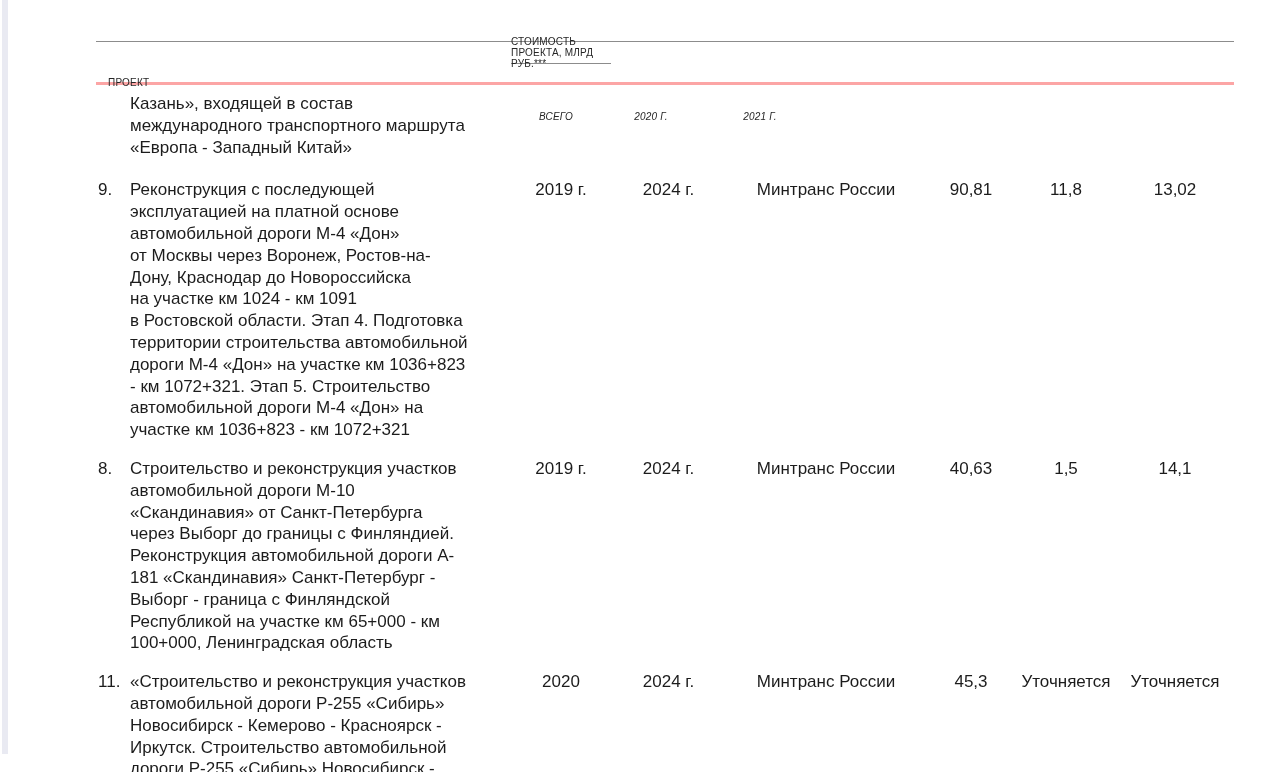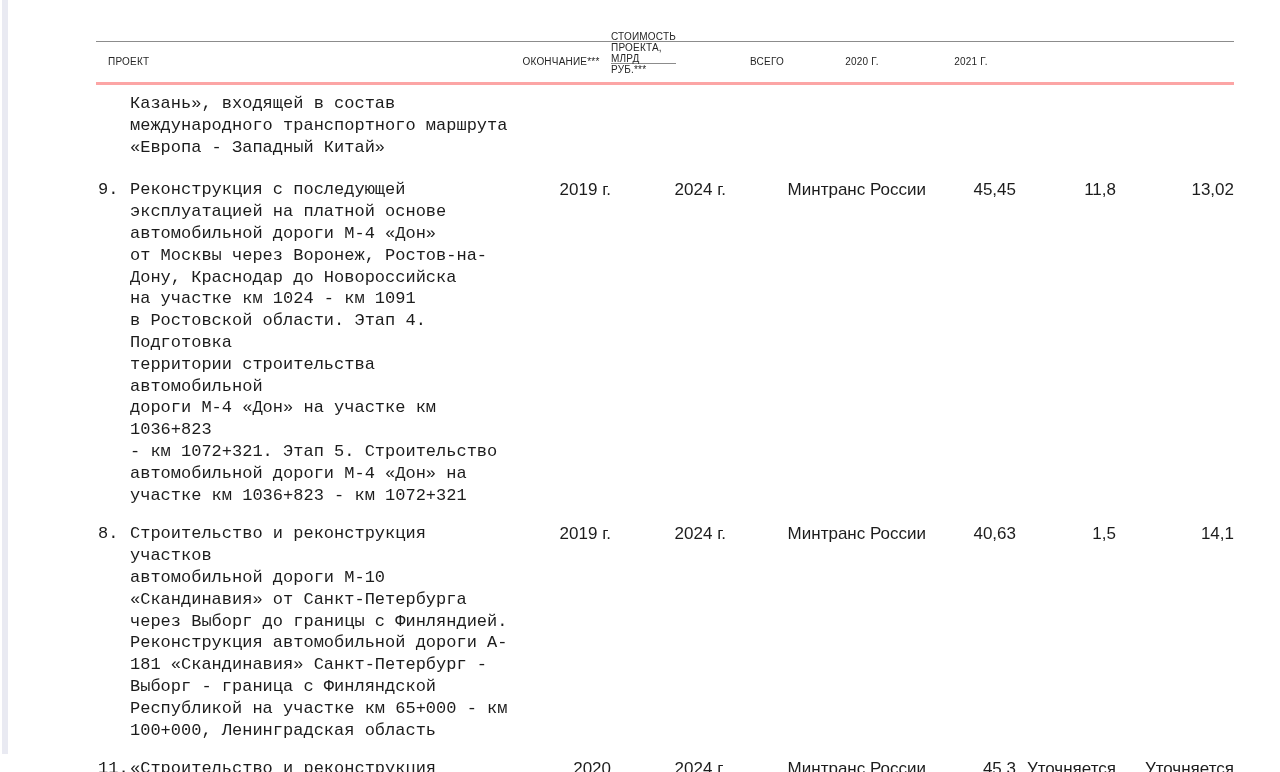--- a/index.html
+++ b/index.html
@@ -28,59 +28,58 @@
     grid-template-columns: 415px 100px 115px 200px 308px;
     font-size: 10px;
     letter-spacing: 0.2px;
     color: #262626;
   }
   .th {
     display: flex; align-items: center; justify-content: center;
     text-align: center; line-height: 14.5px;
   }
   .th-project { justify-content: flex-start; padding-left: 12px; }
-  .cost-group { display: flex; flex-direction: row; gap: 46px; }
+  .cost-group { display: flex; flex-direction: column; gap: 46px; }
   .cost-group-label {
     height: 22px; border-bottom: 1px solid #8c8c8c;
     display: flex; align-items: center; justify-content: center;
   }
   .cost-sub {
     flex: 1;
-    display: grid; grid-template-columns: 90px 100px 118px;
+    display: grid; grid-template-columns: 90px 100px 118px; font-style: italic;
   }
   .cost-sub .th { align-items: center; }
   
   .tbody { padding-top: 8px; }
   .trow {
     display: grid;
     grid-template-columns: 415px 100px 115px 200px 90px 100px 118px;
     align-items: start;
     margin-bottom: 17px;
     font-size: 17px;
     line-height: 21.8px;
   }
   .trow--partial { margin-bottom: 21px; }
-  .cell { text-align: right; }
+  .cell { text-align: center; }
   .project-cell {
-    text-align: left; position: relative; padding-left: 34px; width: 415px; font-family: Liberation Mono, monospace;
+    text-align: left; position: relative; padding-left: 34px; width: 415px;
   }
   .row-num { position: absolute; left: 2px; top: 0; }
   .project-text { white-space: pre-line; max-width: 392px; }
 </style>
 </head>
 <body>
 
 <div class="page">
   <div class="edge-stripe"></div>
 
   <div class="doc-table">
 
     <div class="thead">
       <div class="th th-project">ПРОЕКТ</div>
-      <div class="th">ОКОНЧАНИЕ***</div>
       <div class="cost-group">
         <div class="cost-group-label">СТОИМОСТЬ ПРОЕКТА, МЛРД РУБ.***</div>
         <div class="cost-sub">
           <div class="th">ВСЕГО</div>
           <div class="th">2020 Г.</div>
           <div class="th">2021 Г.</div>
         </div>
       </div>
     </div>
 
@@ -112,21 +111,21 @@
 в Ростовской области. Этап 4. Подготовка
 территории строительства автомобильной
 дороги М-4 «Дон» на участке км 1036+823
 - км 1072+321. Этап 5. Строительство
 автомобильной дороги М-4 «Дон» на
 участке км 1036+823 - км 1072+321</div>
     </div>
     <div class="cell">2019 г.</div>
     <div class="cell">2024 г.</div>
     <div class="cell">Минтранс России</div>
-    <div class="cell">45,45</div>
+    <div class="cell">90,81</div>
     <div class="cell">11,8</div>
     <div class="cell">13,02</div>
   </div>
 
   <div class="trow">
     <div class="cell project-cell">
       <span class="row-num">8.</span>
       <div class="project-text">Строительство и реконструкция участков
 автомобильной дороги М-10
 «Скандинавия» от Санкт-Петербурга

